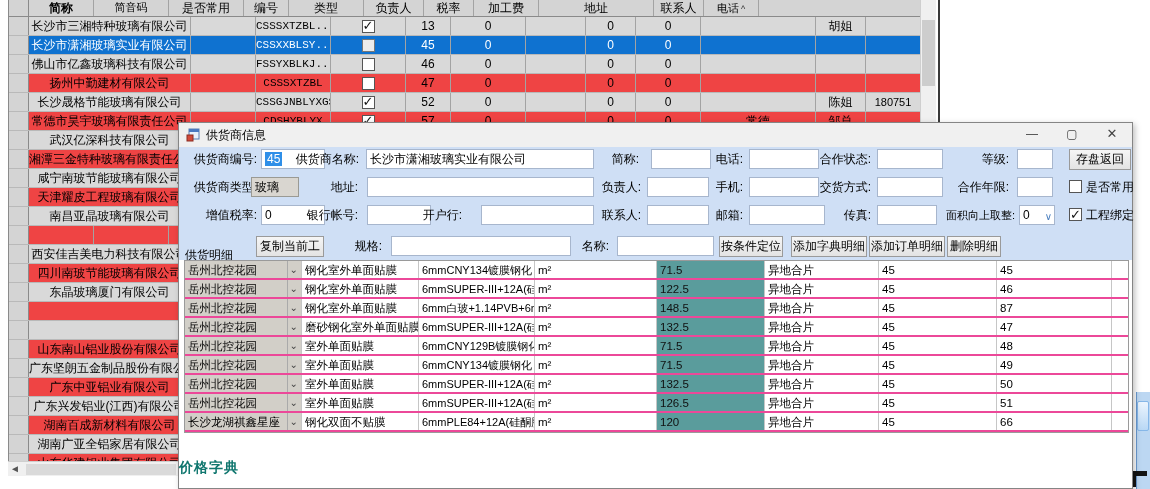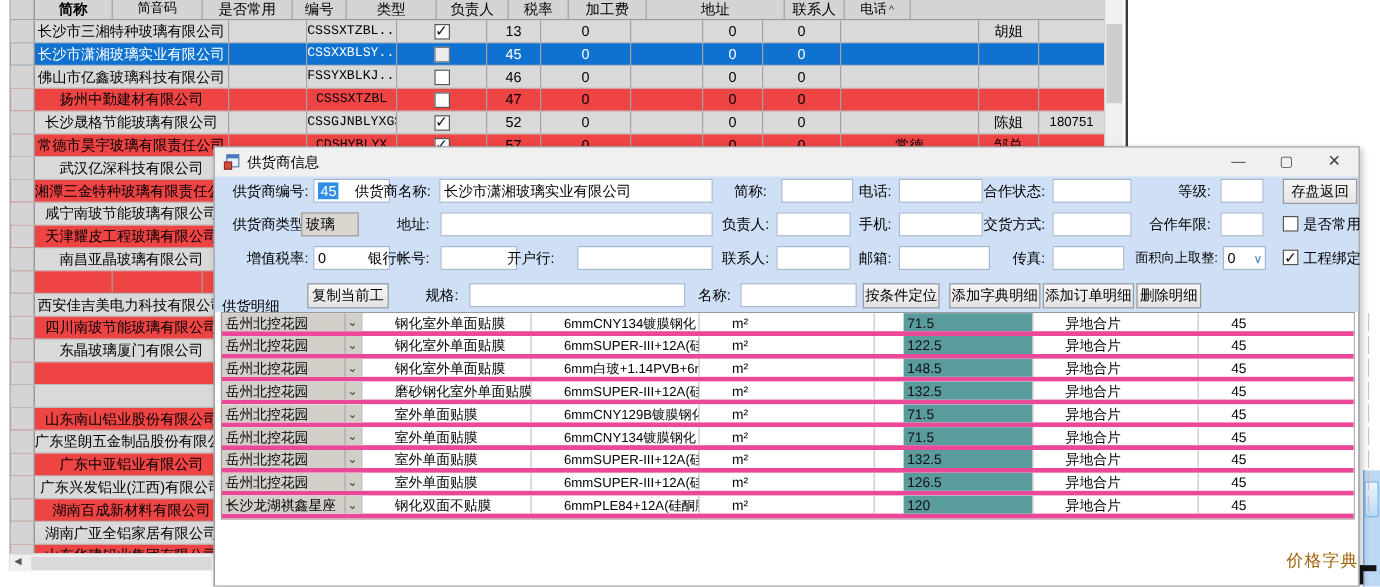--- a/index.html
+++ b/index.html
@@ -50,30 +50,30 @@
     text-align:center; line-height:19px; font-size:12px; }
   .ckb { width:13px; height:13px; border:1px solid #555; background:#fff; display:inline-block; position:relative; vertical-align:-2px; margin-right:4px; }
   .ckb.checked::after { content:"✓"; position:absolute; left:0; top:-4px; font-size:13px; color:#111; }
   .ck-wrap { position:absolute; height:20px; line-height:20px; white-space:nowrap; }
 
   .section-label { position:absolute; left:6px; top:100px; font-size:12px; }
 
   
   .dt { position:absolute; left:5px; top:137px; width:945px; background:#fff; border:1px solid #9a9a9a; }
   .dt-header { display:flex; height:16px; line-height:15px; background:#fbfbfb; border-bottom:1px solid #bcbcbc; }
-  .dt-row { display:flex; height:19px; line-height:18px; background:#fff; border-bottom:4px solid #ec4899;gap:24px; }
+  .dt-row { display:flex; height:19px; line-height:18px; background:#fff; border-bottom:2px solid #ec4899; }
   .dt-c { border-right:1px solid #c6c6c6; overflow:hidden; white-space:nowrap; padding:0 3px; flex:none; font-size:11.5px; }
   .dt-header .dt-c { text-align:center; font-size:12px; }
   .w0{width:117px;} .w1{width:117px;} .w2{width:116px; font-size:11px;} .w3{width:122px;}
   .w4{width:108px;} .w5{width:114px;} .w6{width:118px;} .w7{width:115px;} .w8{width:16px; border-right:none;}
   .dt-c.cbx { background:#d2cfc8; position:relative; padding-right:14px; }
   .cbx-arrow { position:absolute; right:1px; top:0px; font-size:10px; color:#444; border-left:1px solid #aaa; padding:0 2px; height:100%; }
   .dt-c.price { background:#5a9c9c; color:#101010; }
-  .dlg-footer { position:absolute; left:0; top:336px; width:100%; text-align:right;
-    color:#a16207; font-size:14px; font-weight:normal; letter-spacing:1px; }
+  .dlg-footer { position:absolute; left:0; top:336px; width:100%; text-align:left;
+    color:#0f766e; font-size:14px; font-weight:bold; letter-spacing:1px; }
 
   
   .behind-strip { position:absolute; left:1136px; top:392px; width:14px; height:97px; background:#bcd7f2; border-left:1px solid #6b9bd2; }
   .behind-btn { position:absolute; left:1137px; top:401px; width:12px; height:30px; background:linear-gradient(#ecf5fe,#b9d8f5); border:1px solid #86b7e8; border-radius:2px; }
   .corner-mark { position:absolute; left:1131px; top:471px; width:16px; height:16px; border-left:5px solid #141414; border-top:5px solid #141414; }
 </style>
 </head>
 <body>
 
 <div class="screen">

